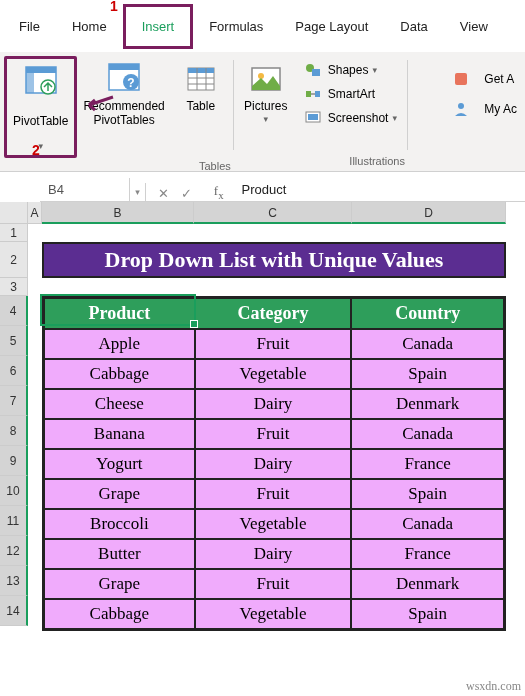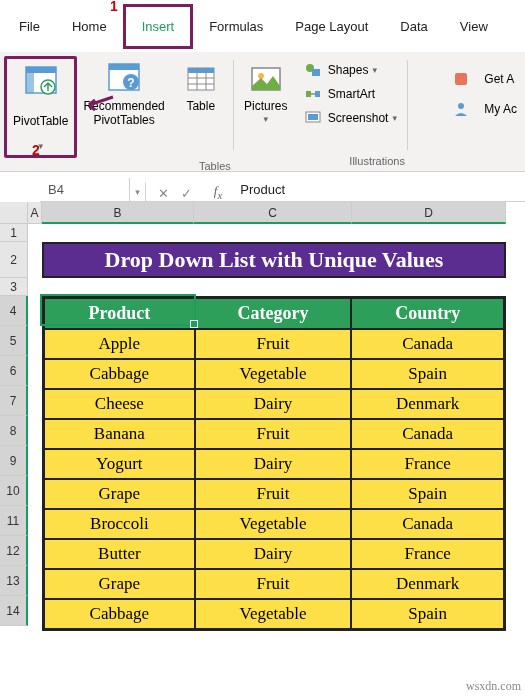--- a/index.html
+++ b/index.html
@@ -30,40 +30,40 @@
     .btn-sm .caret { font-size: 9px; color: #666; margin-left: 4px; }
     
     .right-edge { margin-left: auto; padding: 8px 4px 0 0; }
     .right-edge .btn-sm { padding: 6px 4px; gap: 8px; }
     
     .name-bar { display: flex; align-items: flex-end; height: 30px; border-bottom: 1px solid #d0d0d0; background: #fff; margin-left: 40px; }
     .name-box { width: 90px; padding: 4px 8px; border-right: 1px solid #d0d0d0; color: #555; }
     .name-drop { width: 16px; text-align: center; color: #888; border-right: 1px solid #d0d0d0; padding: 4px 0; cursor: pointer; font-size: 9px; }
     .fx-btns { display: flex; padding: 0 6px; color: #888; }
     .fx-btn { padding: 0 6px; cursor: pointer; }
-    .fx-label { font-style: italic; font-family: 'Times New Roman', serif; padding: 0 10px; color: #666; }
+    .fx-label { font-family: 'Times New Roman', serif; padding: 0 10px; color: #666; }
     .fx-content { flex: 1; padding: 4px 8px; color: #222; }
     
     .grid-area { display: flex; height: 494px; overflow: hidden; }
     .corner { width: 28px; height: 22px; background: #e6e6e6; border-right: 1px solid #ccc; border-bottom: 1px solid #ccc; }
     .col-heads { display: flex; }
     .col-head { height: 22px; background: #e6e6e6; border-right: 1px solid #ccc; border-bottom: 1px solid #ccc; text-align: center; font-size: 12px; color: #333; line-height: 22px; }
     .col-head.sel { background: #d4d4d4; border-bottom: 2px solid #1a9e5c; }
     .row-heads { display: flex; flex-direction: column; }
     .row-head { width: 28px; background: #e6e6e6; border-right: 1px solid #ccc; border-bottom: 1px solid #ccc; text-align: center; font-size: 12px; color: #333; display: flex; align-items: center; justify-content: center; }
     .row-head.sel { background: #d4d4d4; border-right: 2px solid #1a9e5c; }
     
     .grid-wrap { position: relative; }
     
     .merged-title { position: absolute; left: 14px; top: 18px; width: 464px; height: 36px; background: #5b2d91; color: #fff; display: flex; align-items: center; justify-content: center; font-family: 'Times New Roman', serif; font-weight: bold; font-size: 22px; border: 2px solid #222; }
     
     .data-table { position: absolute; left: 14px; top: 72px; width: 464px; border: 2px solid #222; }
     .data-table .tr { display: flex; }
     .data-table .th { background: #2e9e5b; color: #fff; font-family: 'Times New Roman', serif; font-weight: bold; font-size: 18px; padding: 4px 0; text-align: center; border: 1px solid #222; }
-    .data-table .td { background: #fde047; font-family: 'Times New Roman', serif; font-size: 17px; padding: 4px 0; text-align: center; border: 1px solid #222; color: #000; }
+    .data-table .td { background: #f0abfc; font-family: 'Times New Roman', serif; font-size: 17px; padding: 4px 0; text-align: center; border: 1px solid #222; color: #000; }
     .data-table .c1 { width: 152px; }
     .data-table .c2 { width: 158px; }
     .data-table .c3 { width: 154px; }
     
     .active-cell { position: absolute; border: 2px solid #1a9e5c; pointer-events: none; left: 12px; top: 70px; width: 156px; height: 32px; z-index: 5; }
     .active-cell::after { content: ''; position: absolute; right: -4px; bottom: -4px; width: 6px; height: 6px; background: #1a9e5c; border: 1px solid #fff; }
     
     .watermark { position: absolute; right: 4px; bottom: 2px; font-size: 12px; color: #888; font-family: Liberation Serif, serif; }
     
     .arrow-anno { position: absolute; left: 85px; top: 95px; z-index: 10; }

